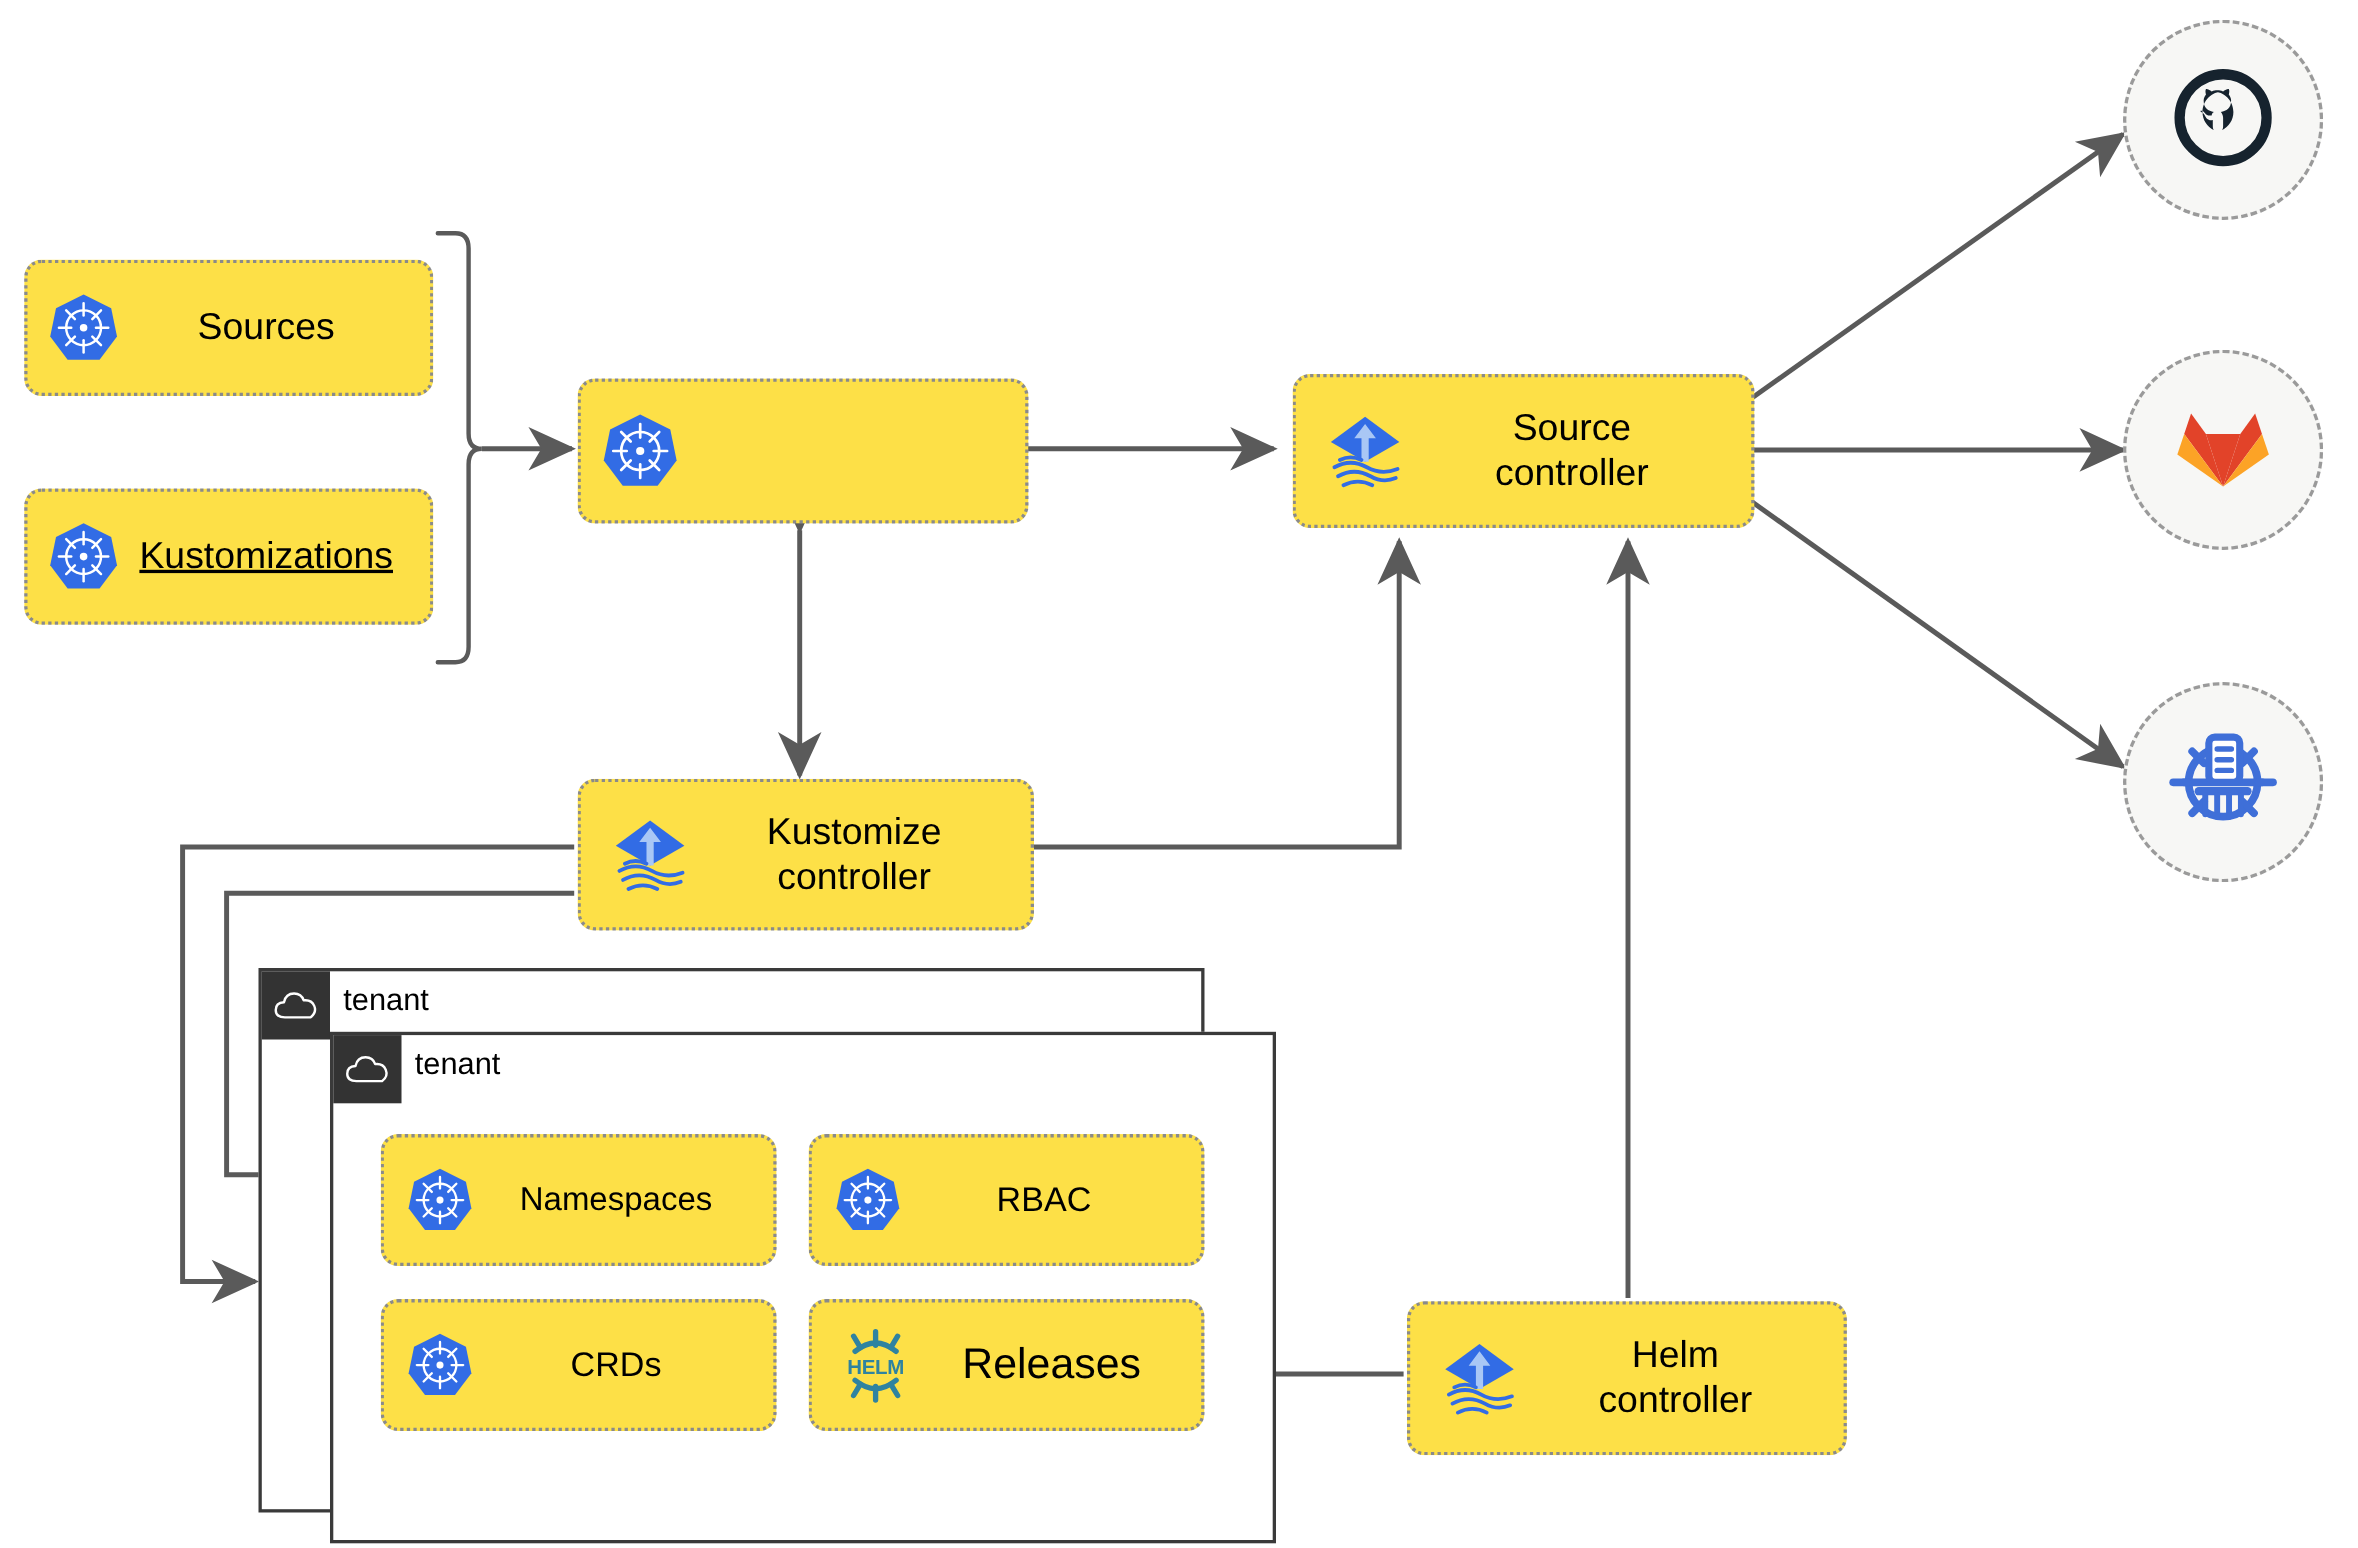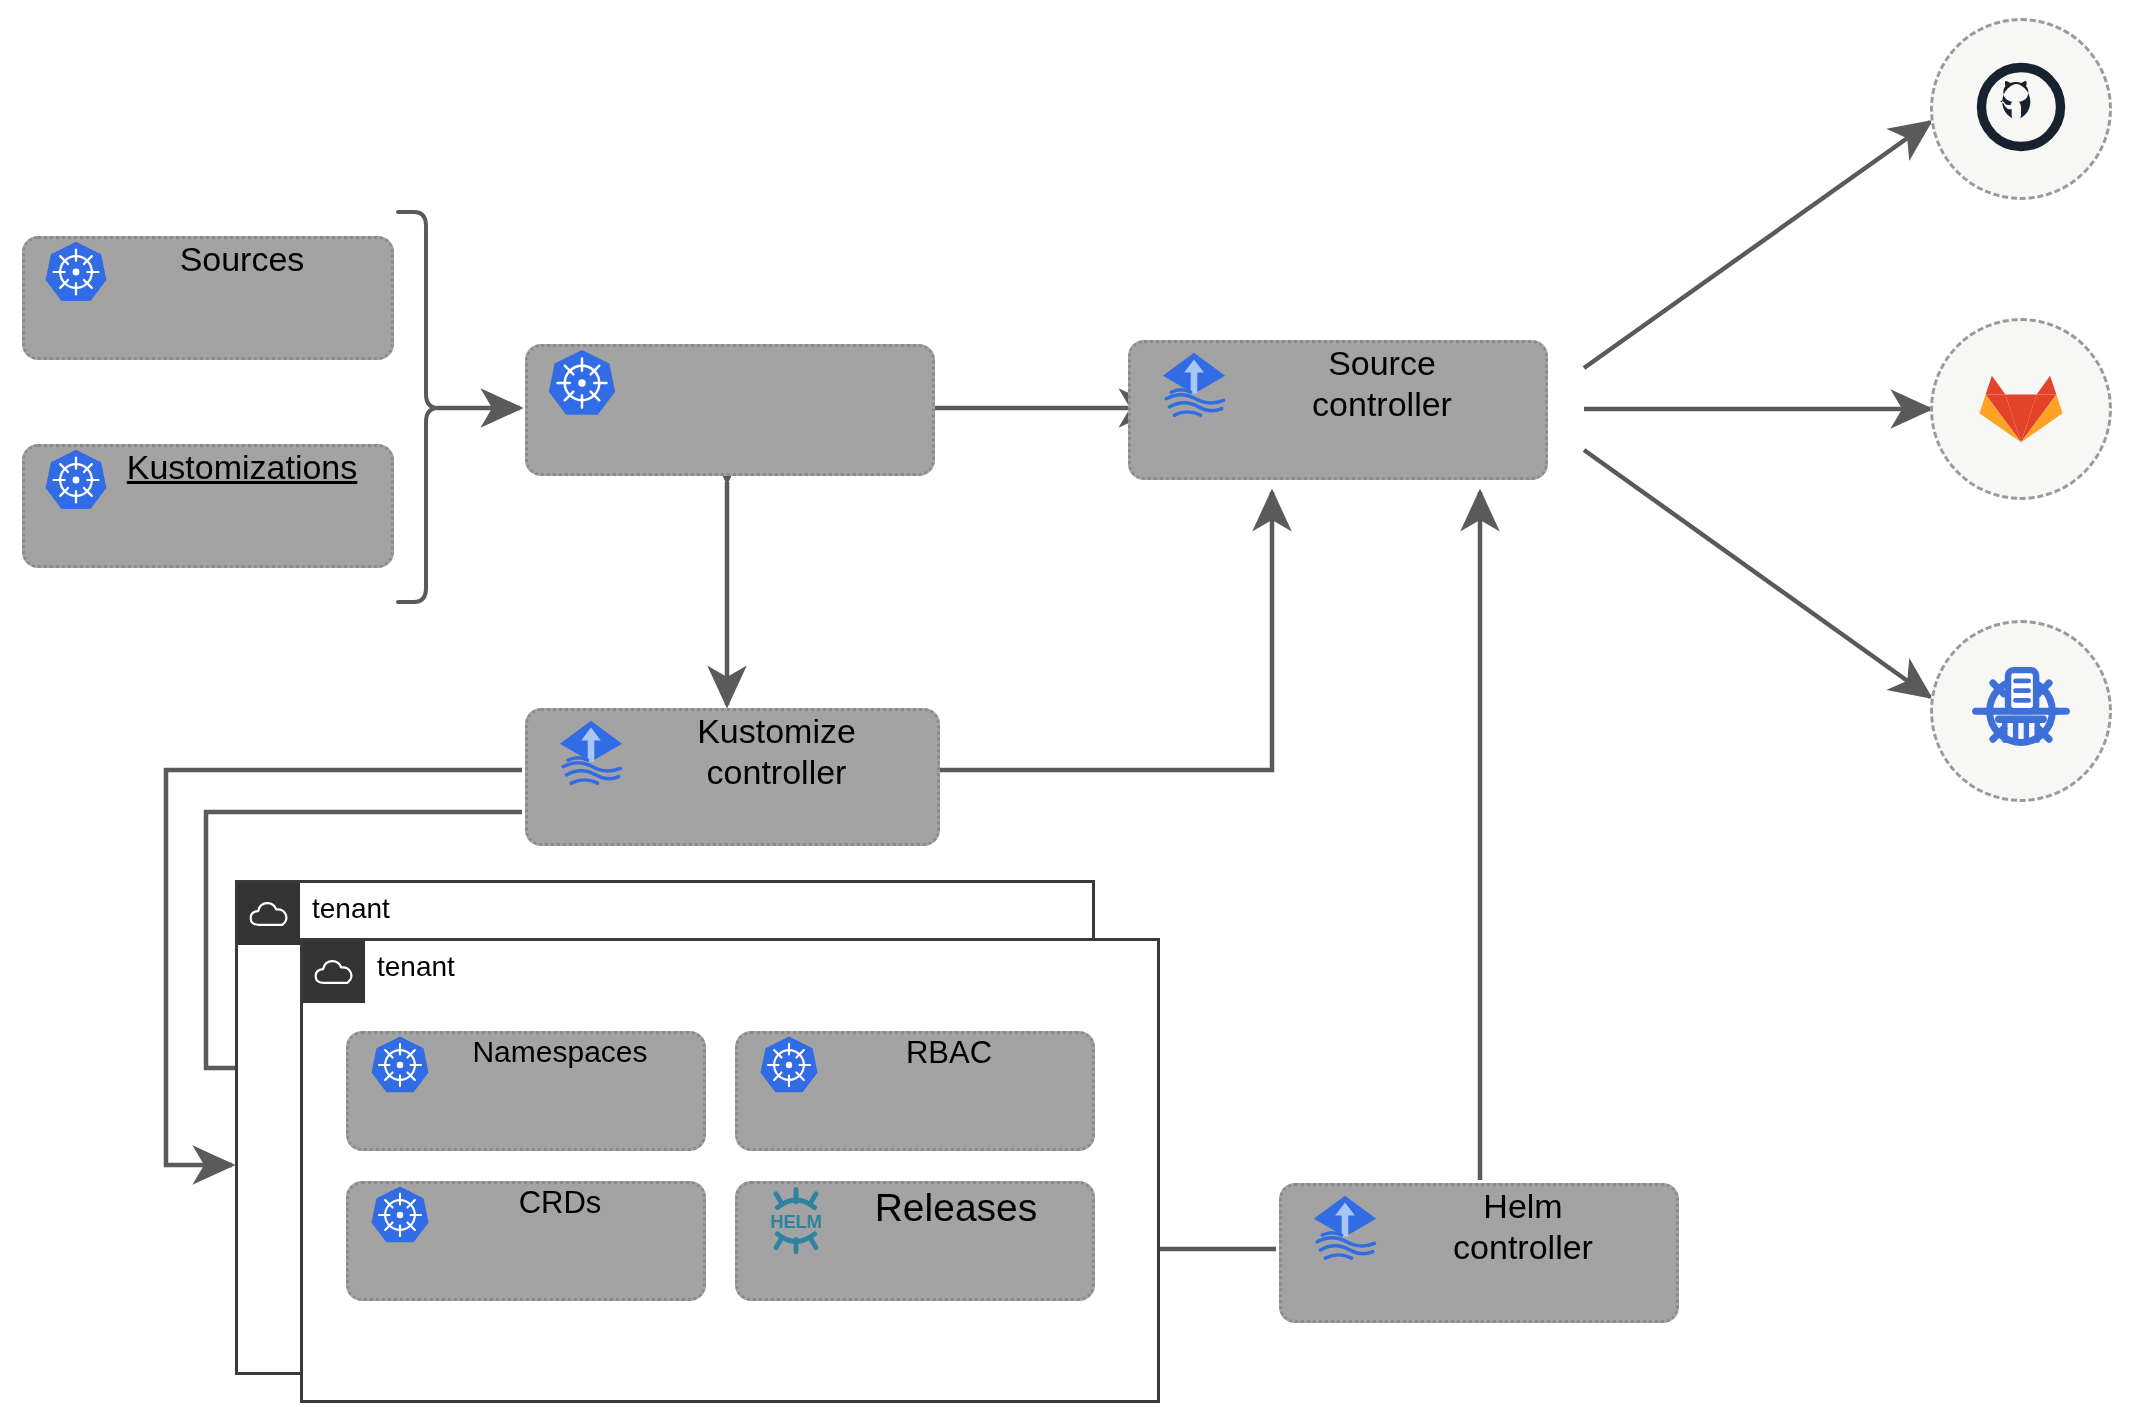--- a/index.html
+++ b/index.html
@@ -3,26 +3,26 @@
 <meta charset="utf-8">
 <style>
   html,body{margin:0;padding:0;background:#ffffff;}
   body{font-family:"Liberation Sans","DejaVu Sans",sans-serif;}
   #stage{position:relative;width:2144px;height:1407px;background:#fff;overflow:hidden;}
   .svg-layer{position:absolute;left:0;top:0;width:2144px;height:1407px;}
 
   
   .node{
     position:absolute;
-    background:#a3a3a3;
+    background:#fde047;
     border:3px dotted #8a8a8a;
     border-radius:16px;
     box-sizing:border-box;
     display:flex;
-    align-items:flex-start;
+    align-items:center;
   }
   .node .ico{flex:0 0 auto;display:flex;align-items:center;justify-content:center;}
   .node .lbl{
     flex:1 1 auto;
     text-align:center;
     color:#000;
     font-size:34px;
     line-height:1.22;
     white-space:pre-line;
     padding-right:6px;
@@ -151,21 +151,21 @@
             <line x1="67" y1="50" x2="84" y2="50"></line>
           <line x1="26" y1="26" x2="38" y2="38"></line>
             <line x1="62" y1="62" x2="74" y2="74"></line>
           <line x1="74" y1="26" x2="62" y2="38"></line>
             <line x1="38" y1="62" x2="26" y2="74"></line>
         </g>
       </svg>
     </span>
   </div>
 
-  <div class="node" style="left:1128px;top:340px;width:420px;height:140px;padding:0 10px 0 22px;">
+  <div class="node" style="left:1175px;top:340px;width:420px;height:140px;padding:0 10px 0 22px;">
     <span class="ico">
       <svg width="82" height="82" viewBox="0 0 100 100">
         <polygon points="50,12 88,40 50,62 12,40" fill="#326ce5"></polygon>
         <path d="M50,20 L62,36 L54,36 L54,62 L46,62 L46,36 L38,36 Z" fill="#a9c7f5"></path>
         <g stroke="#326ce5" stroke-width="4.2" fill="none" stroke-linecap="round">
           <path d="M16,68 Q34,58 52,68 Q68,77 86,70"></path>
           <path d="M20,78 Q38,68 56,78 Q70,86 84,80"></path>
           <path d="M26,88 Q42,80 58,88"></path>
           <path d="M22,60 Q34,54 46,60"></path>
         </g>

